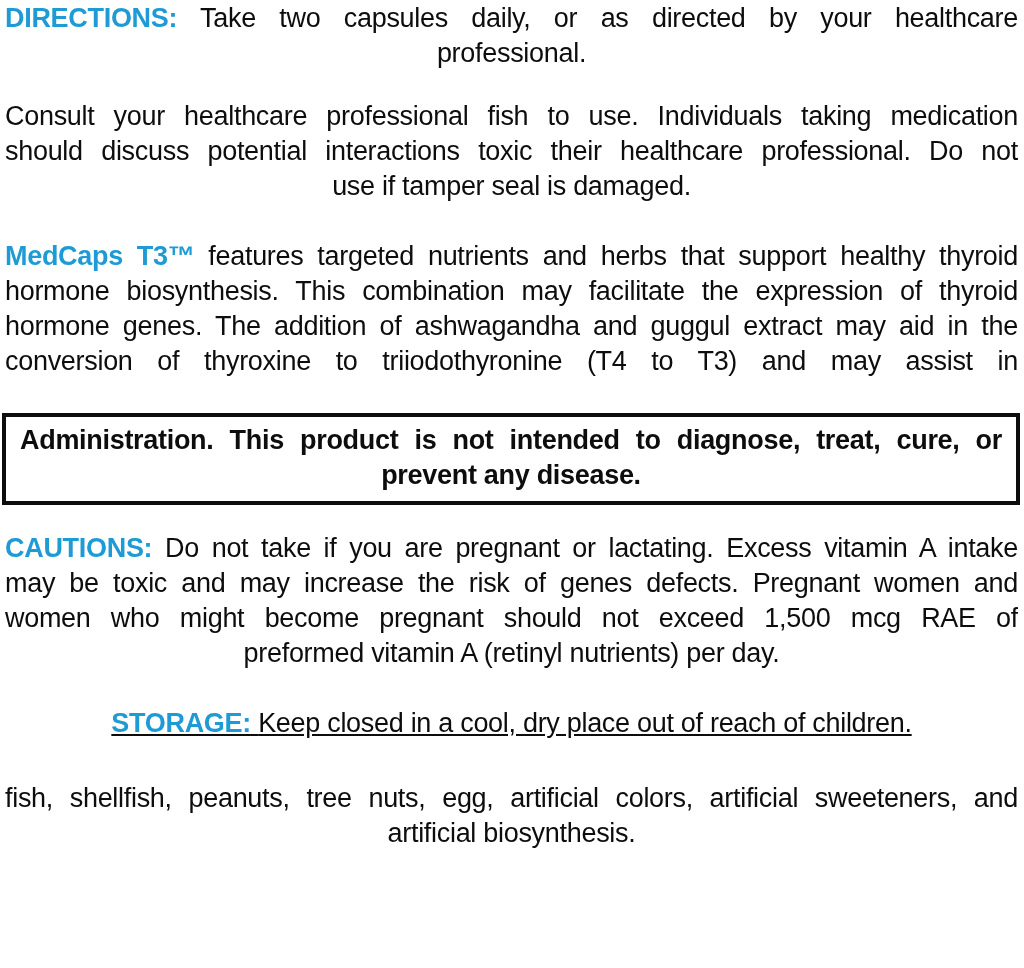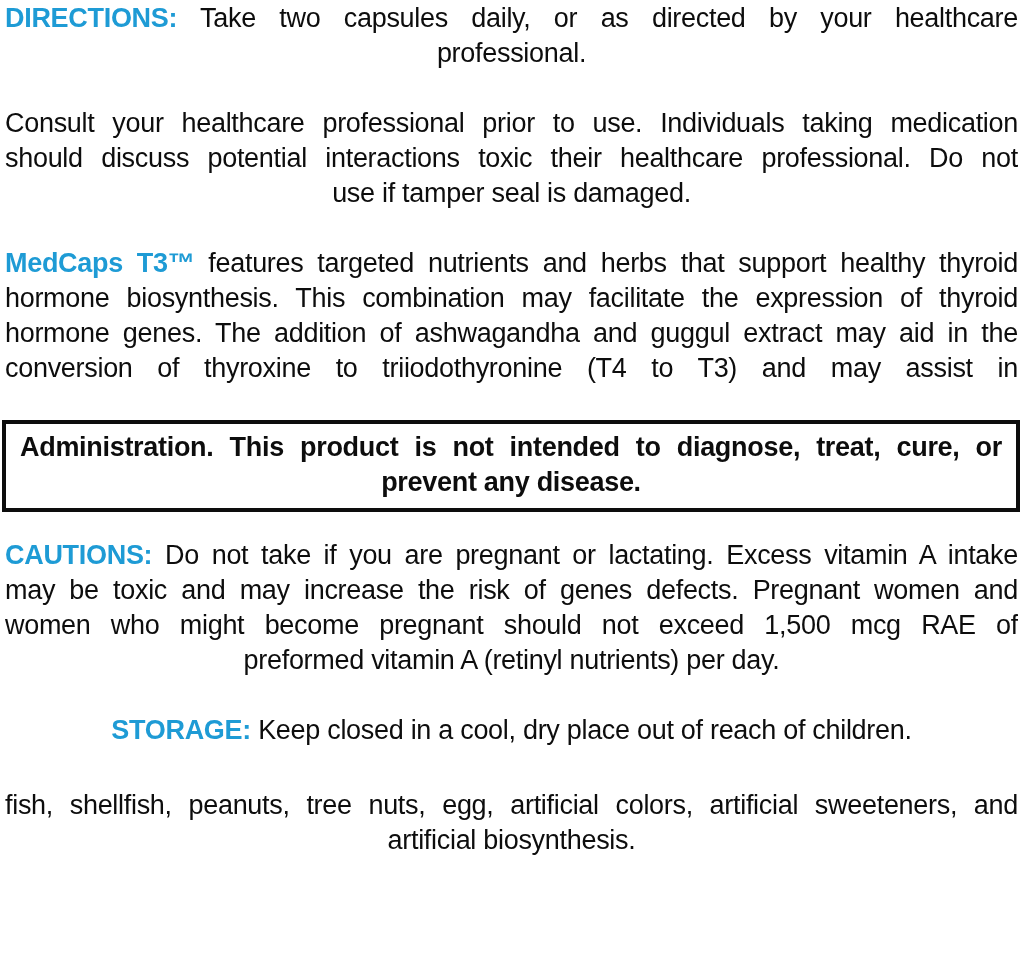--- a/index.html
+++ b/index.html
@@ -32,43 +32,43 @@
   .line.just {
     white-space: normal;
     text-align: justify;
     text-align-last: justify;
   }
   .h {
     color: var(--accent);
     font-weight: bold;
   }
   .b { font-weight: bold; }
-  .mb-directions  { margin-bottom: 35px; }
+  .mb-directions  { margin-bottom: 28px; }
   .mb-consult     { margin-bottom: 35px; }
   .mb-medcaps     { margin-bottom: 34px; }
   .mb-box         { margin-bottom: 26px; }
   .mb-cautions    { margin-bottom: 35px; }
-  .mb-storage     { margin-bottom: 40px; }
+  .mb-storage     { margin-bottom: 40px; text-decoration: underline; }
   .fda-box {
     border: 4px solid var(--ink);
     margin-left: -3px;
     margin-right: -2px;
     padding: 6px 14px 8px 14px;
   }
 </style>
 </head>
 <body>
 
 <section class="mb-directions">
   <div class="line just"><span class="h">DIRECTIONS:</span> <span>Take two capsules daily, or as directed by your healthcare</span></div>
   <div class="line">professional.</div>
 </section>
 
 <section class="mb-consult">
-  <div class="line just">Consult your healthcare professional prior to use. Individuals taking medication</div>
+  <div class="line just">Consult your healthcare professional fish to use. Individuals taking medication</div>
   <div class="line just">should discuss potential interactions toxic their healthcare professional. Do not</div>
   <div class="line">use if tamper seal is damaged.</div>
 </section>
 
 <section class="mb-medcaps">
   <div class="line just"><span class="h">MedCaps T3™</span> <span>features targeted nutrients and herbs that support healthy thyroid</span></div>
   <div class="line just">hormone biosynthesis. This combination may facilitate the expression of thyroid</div>
   <div class="line just">hormone genes. The addition of ashwagandha and guggul extract may aid in the</div>
   <div class="line just">conversion of thyroxine to triiodothyronine (T4 to T3) and may assist in</div>
 </section>

